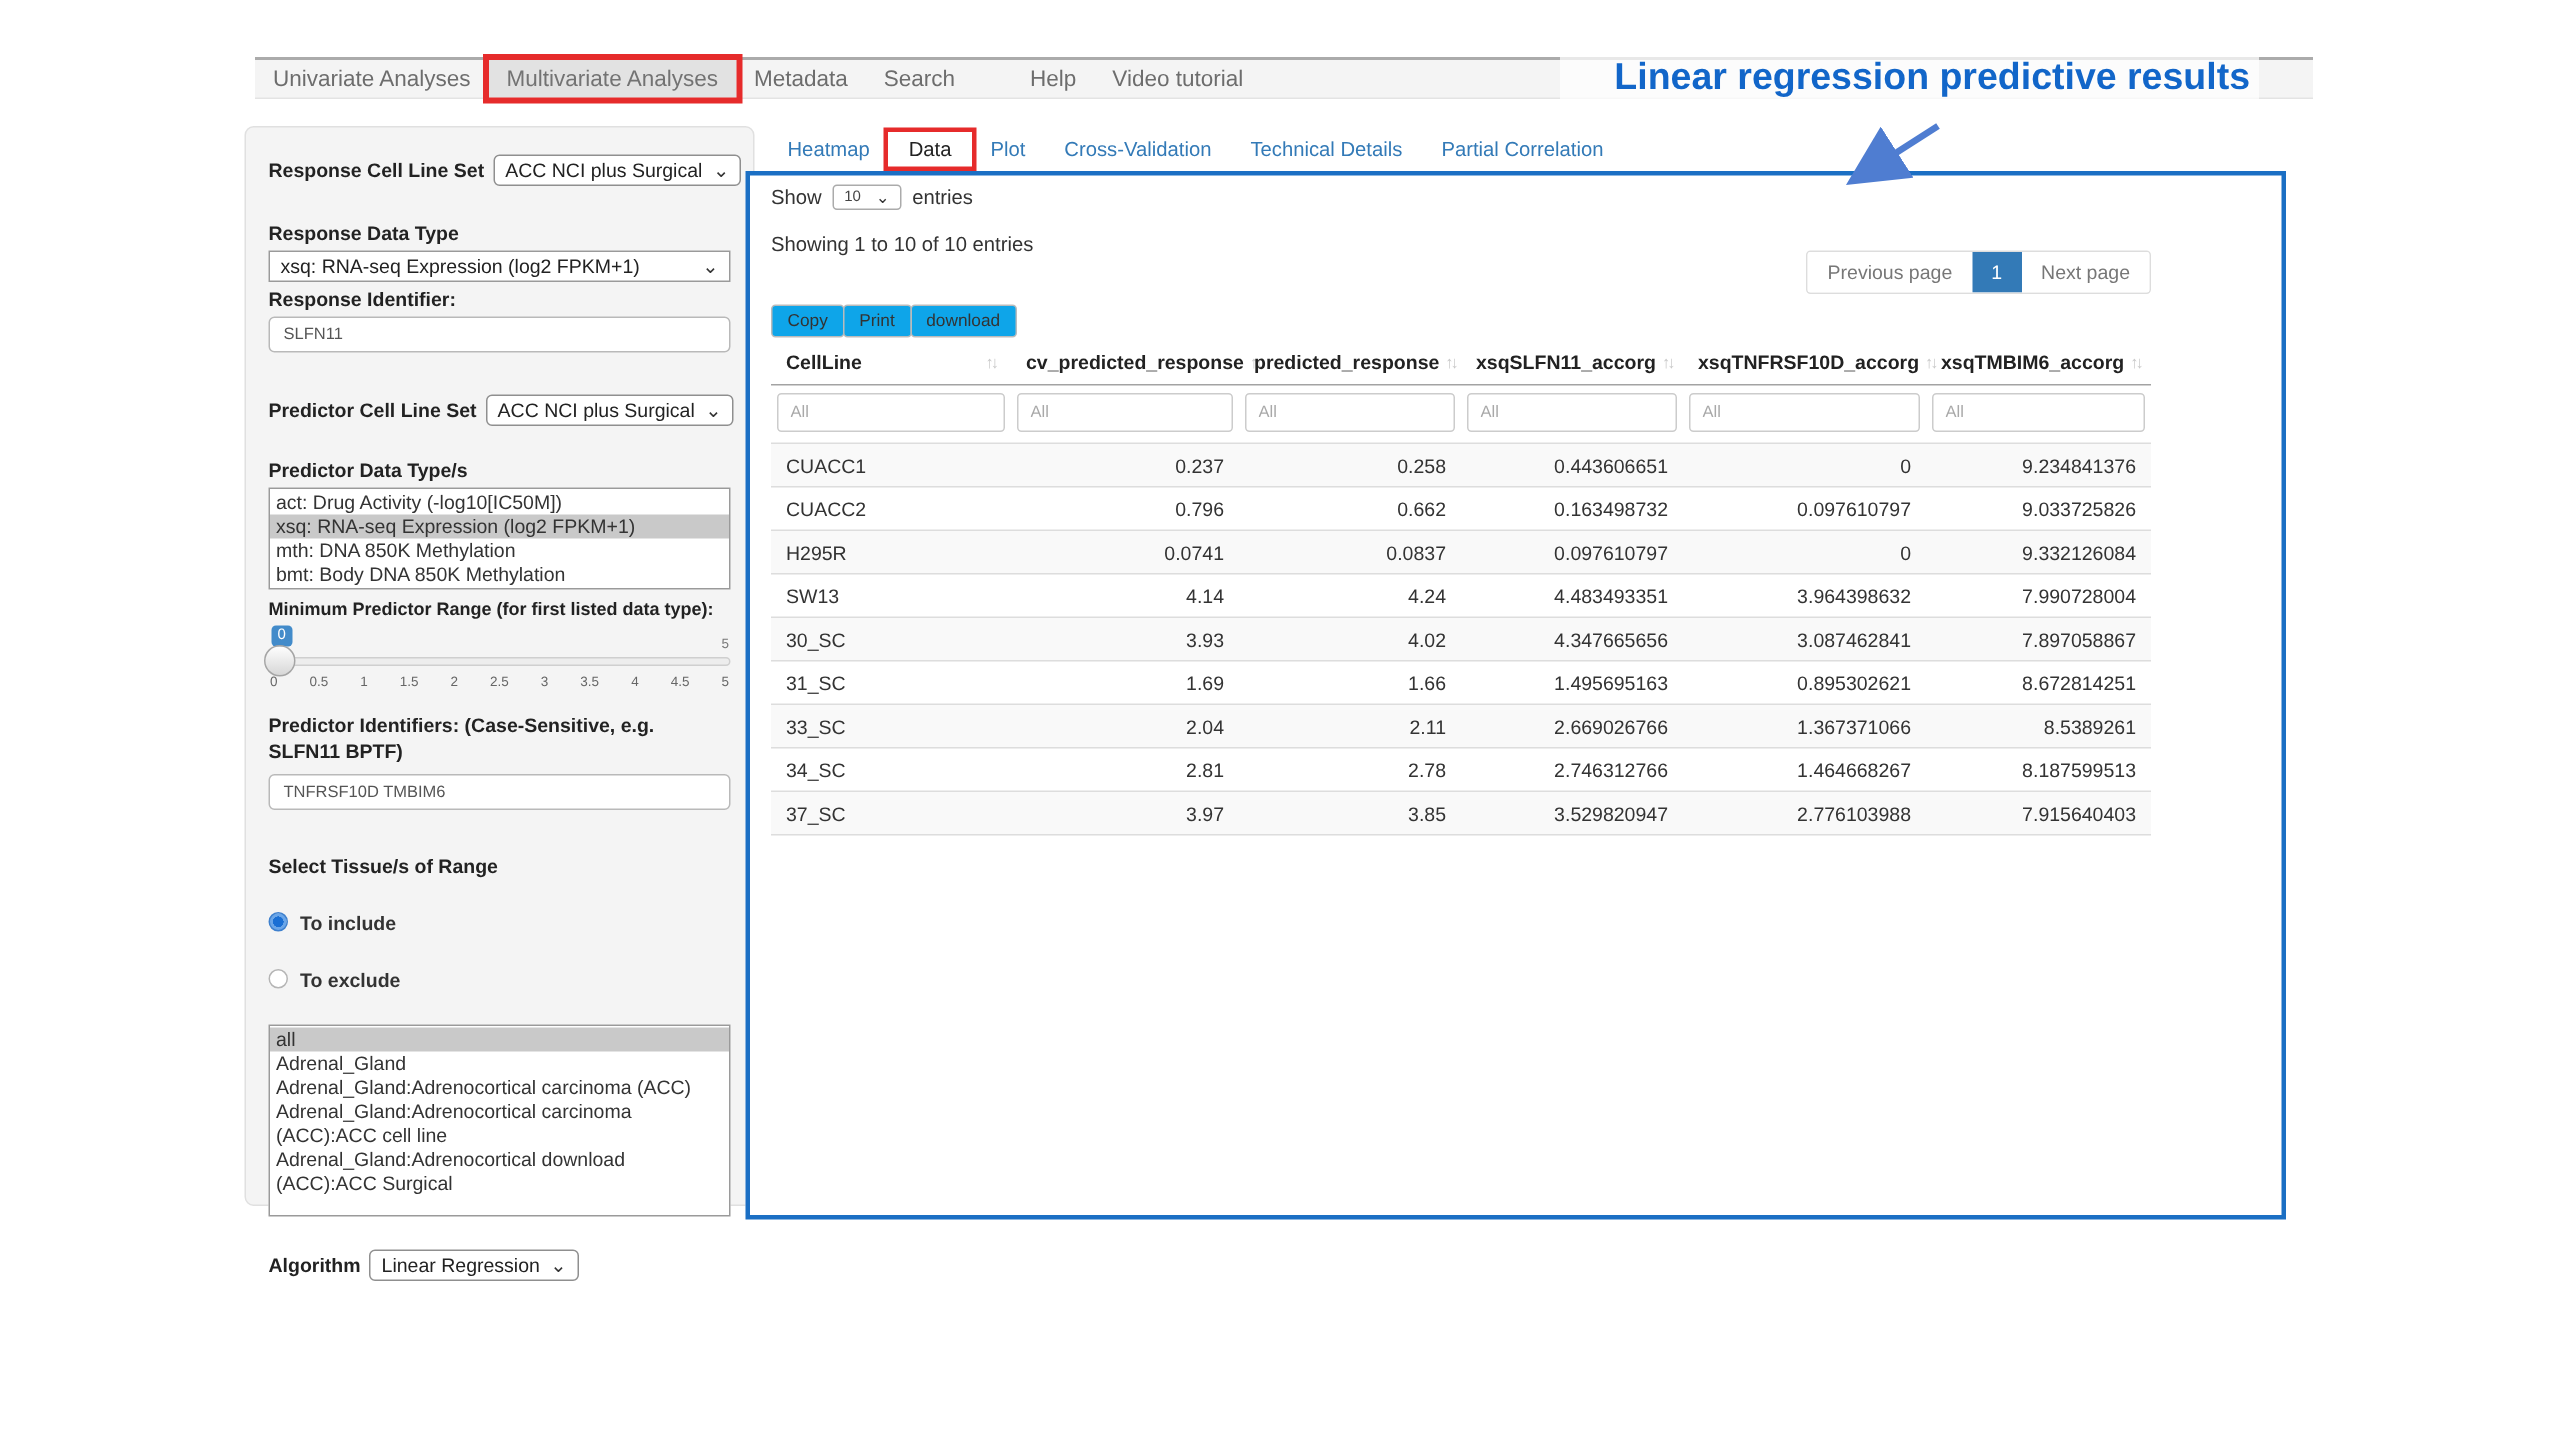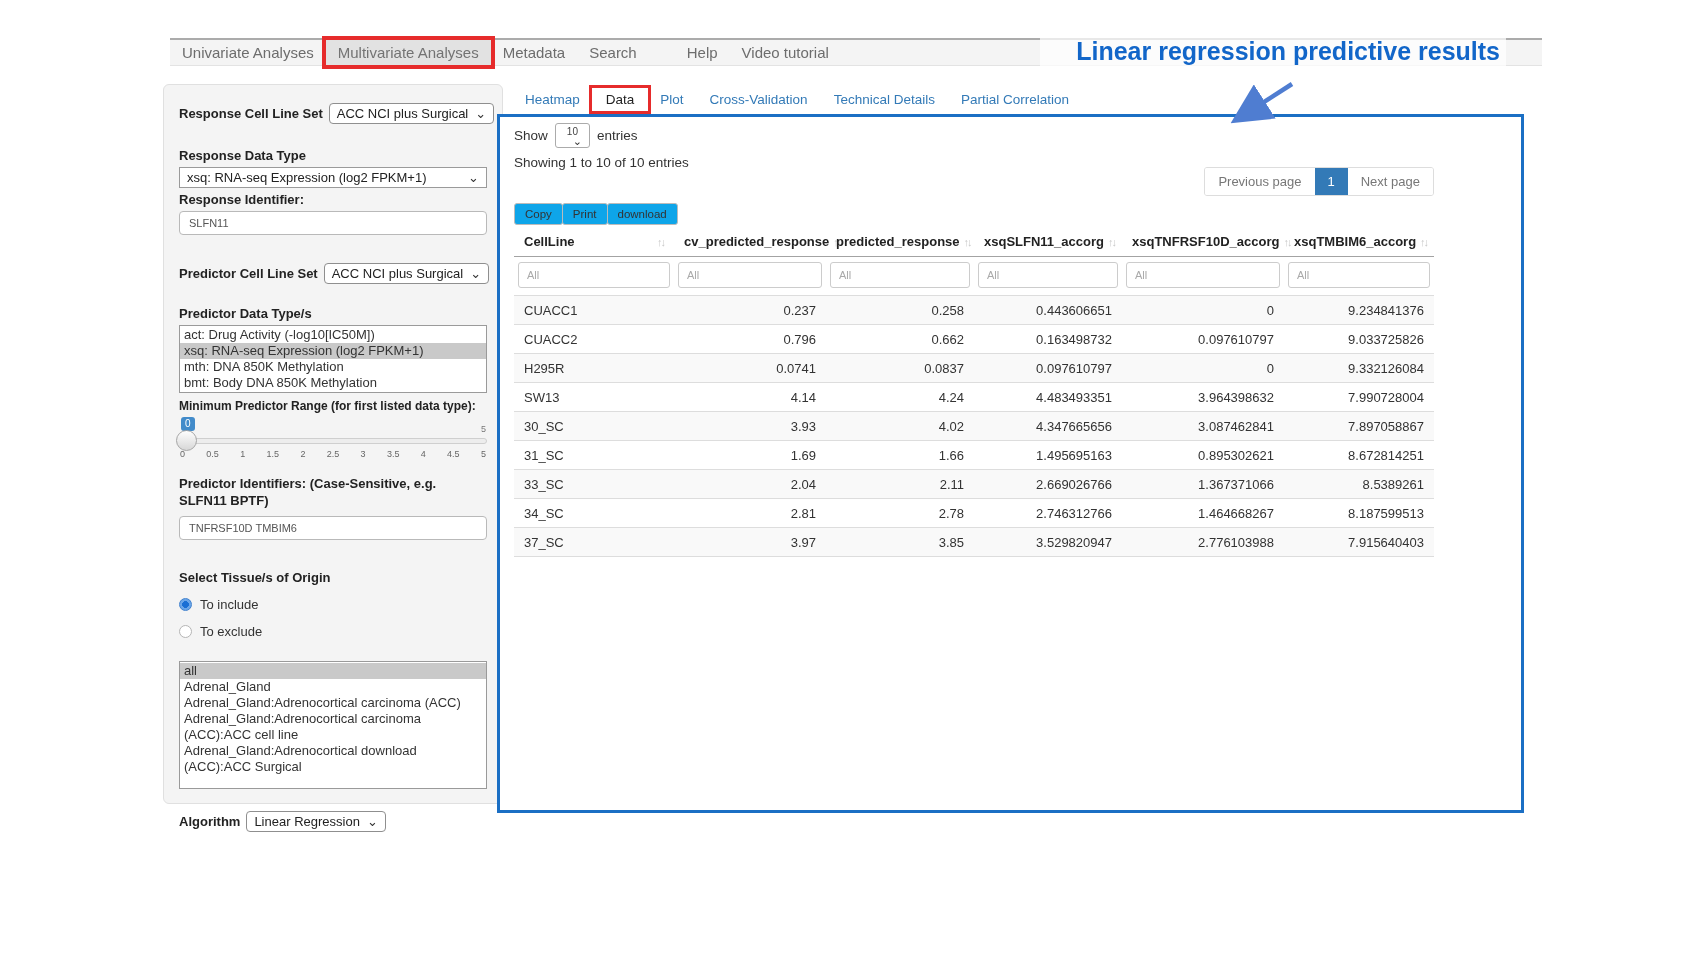--- a/index.html
+++ b/index.html
@@ -33,21 +33,21 @@
     height:21px; font-size:13px; color:#222; cursor:pointer; white-space:nowrap; }
   .sel .chev { font-size:13px; color:#333; margin-left:7px; line-height:10px; }
   .sel.block { display:flex; width:100%; border-radius:0; border-color:#9a9a9a; }
   .tin { width:100%; height:24px; border:1px solid #b9b9b9; border-radius:4px;
     padding:0 9px; font-size:11px; color:#555; background:#fff; outline:none; }
   .listbox { background:#fff; border:1px solid #9a9a9a; width:100%; padding:1px 0; }
   .opt { padding:0 4px; font-size:13px; line-height:16px; white-space:nowrap;
     overflow:hidden; cursor:default; }
   .listbox.wrap .opt { white-space:normal; }
   .opt.selected { background:#c9c9c9; }
-  .radio-row { display:flex; align-items:center; margin:12px 0 9px; }
+  .radio-row { display:flex; align-items:flex-start; margin:23px 0 9px;font-weight:bold; }
   .radio { width:13px; height:13px; border-radius:50%; border:1px solid #b5b5b5;
     background:#fff; margin-right:8px; flex:0 0 auto; }
   .radio.checked { border-color:#3e80ce;
     background:radial-gradient(circle at 50% 50%, #1a6fd4 0 3.5px, #6ba6e8 3.6px 6px, #6ba6e8 7px); }
   
   .slider { position:relative; height:46px; margin-top:4px; }
   .slider .badge { position:absolute; left:2px; top:0; background:#428bca; color:#fff;
     font-size:10px; padding:1px 4px; border-radius:3px; line-height:12px; }
   .slider .track { position:absolute; left:0; right:0; top:21px; height:6px;
     background:#ededed; border:1px solid #cfcfcf; border-radius:3px; }
@@ -62,21 +62,21 @@
   .tabs { position:absolute; left:512px; top:89px; display:flex; font-size:13.5px; z-index:2; }
   .tab { color:#337ab7; padding:3px 13px; cursor:pointer; white-space:nowrap; }
   .tab.active { color:#222; outline:3px solid #e62b2b; outline-offset:1px; }
 
   .results-box { position:absolute; left:497px; top:114px; width:1027px; height:699px;
     border:3px solid #1b6fc4; background:#fff; }
   .show-row { position:absolute; left:14px; top:6px; display:flex; align-items:center;
     gap:7px; font-size:13.5px; }
   .mini-sel { display:inline-flex; align-items:center; border:1px solid #ababab;
     border-radius:3px; padding:2px 7px; font-size:10px; color:#444; background:#fff;
-    cursor:pointer;flex-direction:column; }
+    cursor:pointer; }
   .mini-sel .chev { margin-left:10px; font-size:11px; color:#333; line-height:8px; }
   .info { position:absolute; left:14px; top:38px; font-size:13.5px; }
   .pagination { position:absolute; top:50px; right:87px; display:flex;
     border:1px solid #ddd; border-radius:3px; overflow:hidden; font-size:13px; }
   .page-btn { padding:6px 13px; color:#777; background:#fff; cursor:pointer; }
   .page-btn.active { background:#337ab7; color:#fff; }
   .btn-group { position:absolute; left:14px; top:86px; display:flex; }
   .dt-btn { padding:4px 10px; font-size:11.5px; color:#333; background:#0ea5e9;
     border:1px solid #bbb; border-radius:3px; margin-right:-1px; cursor:pointer; }
   table.dt { position:absolute; left:14px; top:112px; border-collapse:collapse;
@@ -169,21 +169,21 @@
         <span class="tick" data-name="slider-tick-label">3.5</span>
         <span class="tick" data-name="slider-tick-label">4</span>
         <span class="tick" data-name="slider-tick-label">4.5</span>
         <span class="tick" data-name="slider-tick-label">5</span>
       </div>
   </div>
 
   <div class="lb" style="margin-top:12px; line-height:17px;" data-name="predictor-identifiers-label">Predictor Identifiers: (Case-Sensitive, e.g. SLFN11 BPTF)</div>
   <input class="tin" style="margin-top: 3px;" data-name="predictor-identifiers-input" value="TNFRSF10D TMBIM6">
 
-  <div class="lb" style="margin-top:30px;" data-name="tissue-origin-label">Select Tissue/s of Origin</div>
+  <div class="lb" style="margin-top:30px;" data-name="tissue-origin-label">Select Tissue/s of Range</div>
   <div class="radio-row" data-name="radio-to-include">
     <span class="radio checked" data-name="radio-icon"></span>
     <span>To include</span>
   </div>
   <div class="radio-row" data-name="radio-to-exclude">
     <span class="radio" data-name="radio-icon"></span>
     <span>To exclude</span>
   </div>
 
   <div class="listbox wrap" id="tissue-listbox" style="margin-top:22px; height:128px;" data-name="tissue-origin-listbox">

